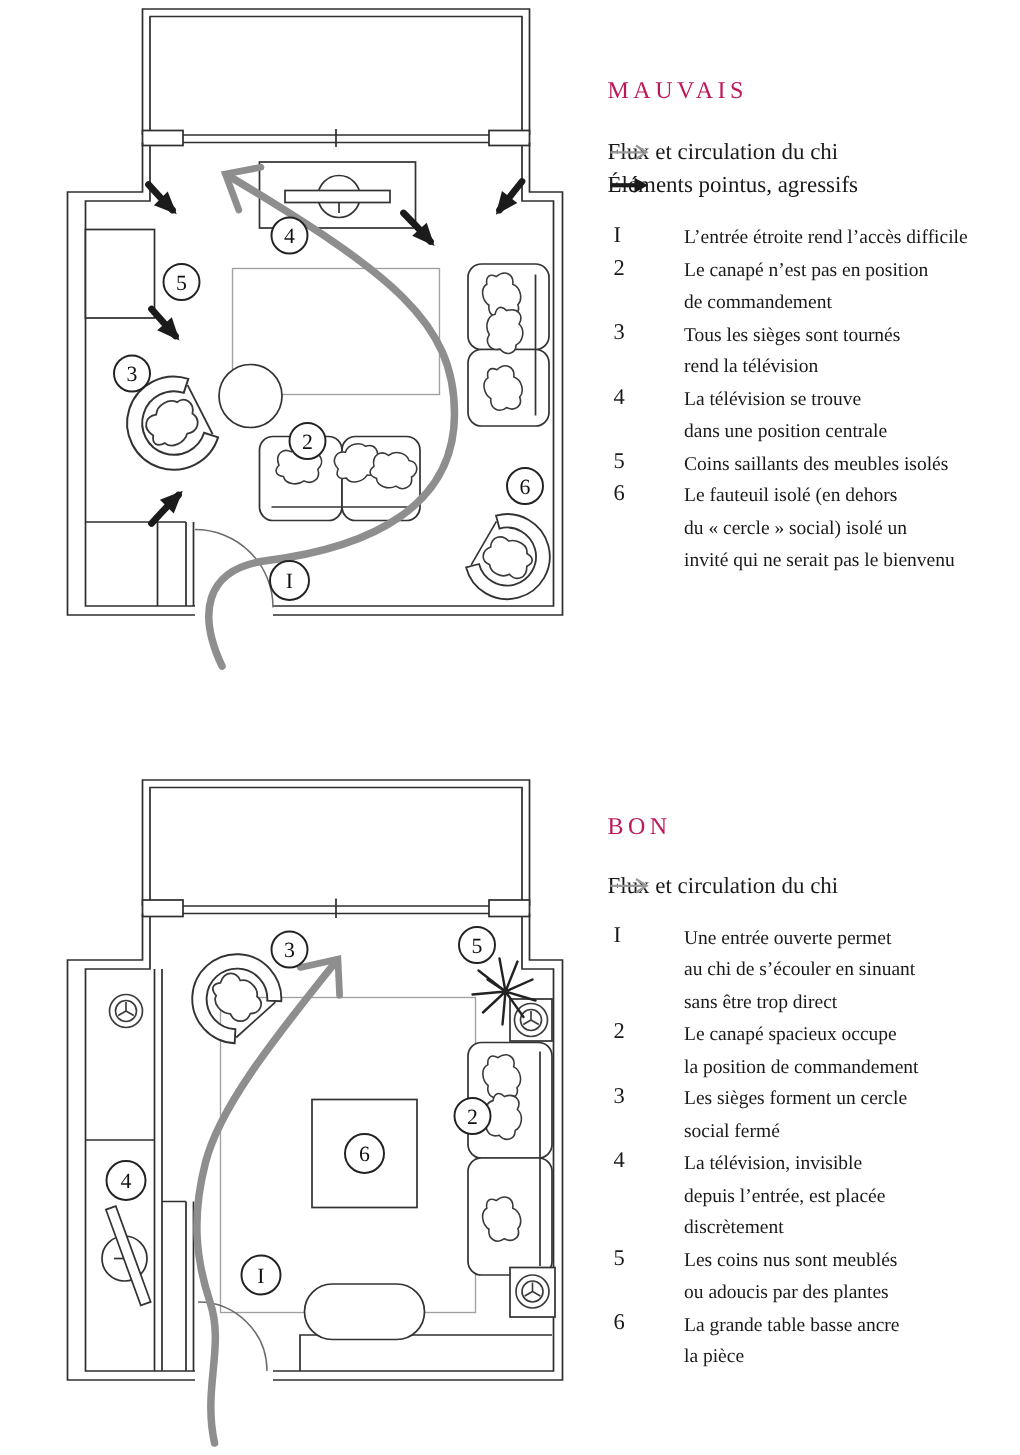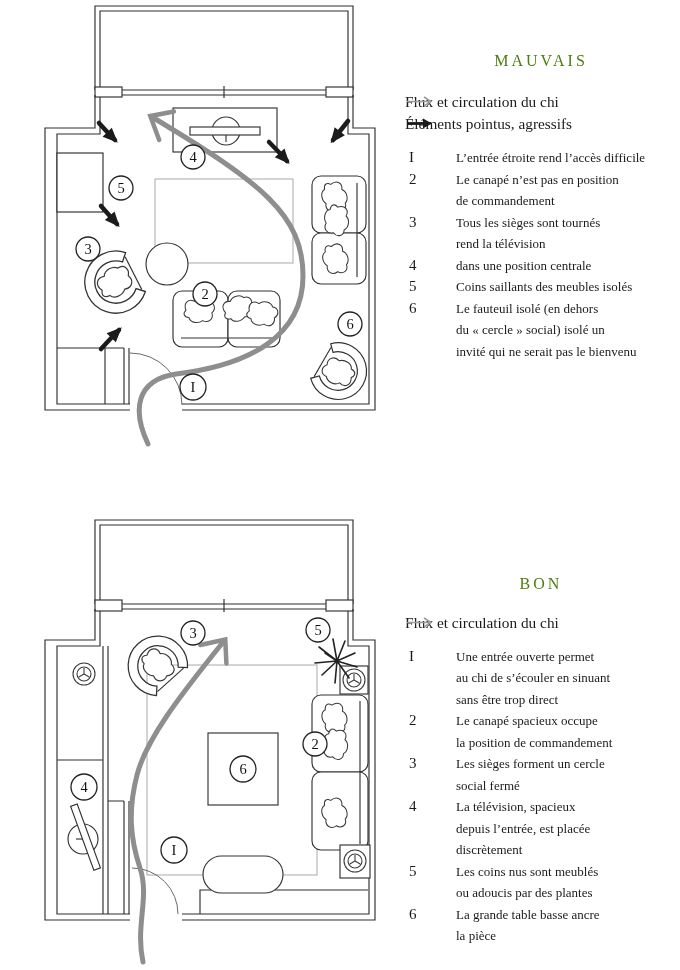--- a/index.html
+++ b/index.html
@@ -12,21 +12,21 @@
   .faint{stroke:var(--faint,#a0a0a0);stroke-width:.9;fill:none}
   .chi{stroke:var(--chi,#8e8e8e);stroke-width:5;fill:none;stroke-linecap:round}
   .sharp{stroke:var(--sharp,#1b1b1b);stroke-width:4.5;fill:none;stroke-linecap:round}
   .door{stroke:#6a6a6a;stroke-width:1;fill:none}
   .numcirc{fill:#fff;stroke:#222;stroke-width:1.3}
   .numtxt{font-size:14.5px;fill:#111;text-anchor:middle}
   .cushion{fill:#fff;stroke:#3a3a3a;stroke-width:1.05}
   .spoke{fill:none;stroke:#3c3c3c;stroke-width:1.1}
   .plant-lines{stroke:#222;stroke-width:1.6;fill:none;stroke-linecap:round}
   .legend{position:absolute;left:405px;width:272px}
-  .legend-title{font-size:16px;letter-spacing:3px;line-height:21px;text-align:center;color:#4d7c0f}
+  .legend-title{font-size:16px;letter-spacing:3px;line-height:21px;text-align:left;color:#be185d}
   .arrow-wrap.m{margin-top:20px}
   .arrow-wrap.b{margin-top:18px}
   .items.m{margin-top:13px}
   .items.b{margin-top:12px}
   .arow{display:flex;align-items:center;height:21.5px}
   .arow .ak{flex:0 0 30px;width:30px;height:15px;margin-right:12px}
   .arow span{font-size:15.3px;line-height:21.5px}
   .li{display:flex}
   .num{flex:0 0 47px;padding-left:4px;font-size:15px;line-height:21.5px}
   .txt{flex:1}
@@ -258,41 +258,42 @@
         <div class="li">
           <span class="num">3</span>
           <div class="txt">
             <div>Tous les sièges sont tournés</div>
             <div>rend la télévision</div>
           </div>
         </div>
         <div class="li">
           <span class="num">4</span>
           <div class="txt">
+            <div>La télévision se trouve</div>
             <div>dans une position centrale</div>
           </div>
         </div>
         <div class="li">
           <span class="num">5</span>
           <div class="txt">
             <div>Coins saillants des meubles isolés</div>
           </div>
         </div>
         <div class="li">
           <span class="num">6</span>
           <div class="txt">
             <div>Le fauteuil isolé (en dehors</div>
             <div>du « cercle » social) isolé un</div>
             <div>invité qui ne serait pas le bienvenu</div>
           </div>
         </div>
       </div>
   </div>
 
-  <div class="legend" style="top:573px">
+  <div class="legend" style="top:541px">
     <div class="legend-title">BON</div>
     <div class="arrow-wrap b">
         <div class="arow">
     <svg class="ak" viewBox="0 0 30 15">
       <path d="M2,7.5 H24" stroke="#9a9a9a" stroke-width="1.5" fill="none"></path>
       <path d="M19,3 L26,7.5 L19,12" stroke="#9a9a9a" stroke-width="1.5" fill="none"></path>
     </svg>
   <span>Flux et circulation du chi</span>
         </div>
       </div>
@@ -315,21 +316,21 @@
         <div class="li">
           <span class="num">3</span>
           <div class="txt">
             <div>Les sièges forment un cercle</div>
             <div>social fermé</div>
           </div>
         </div>
         <div class="li">
           <span class="num">4</span>
           <div class="txt">
-            <div>La télévision, spacieux</div>
+            <div>La télévision, invisible</div>
             <div>depuis l’entrée, est placée</div>
             <div>discrètement</div>
           </div>
         </div>
         <div class="li">
           <span class="num">5</span>
           <div class="txt">
             <div>Les coins nus sont meublés</div>
             <div>ou adoucis par des plantes</div>
           </div>

